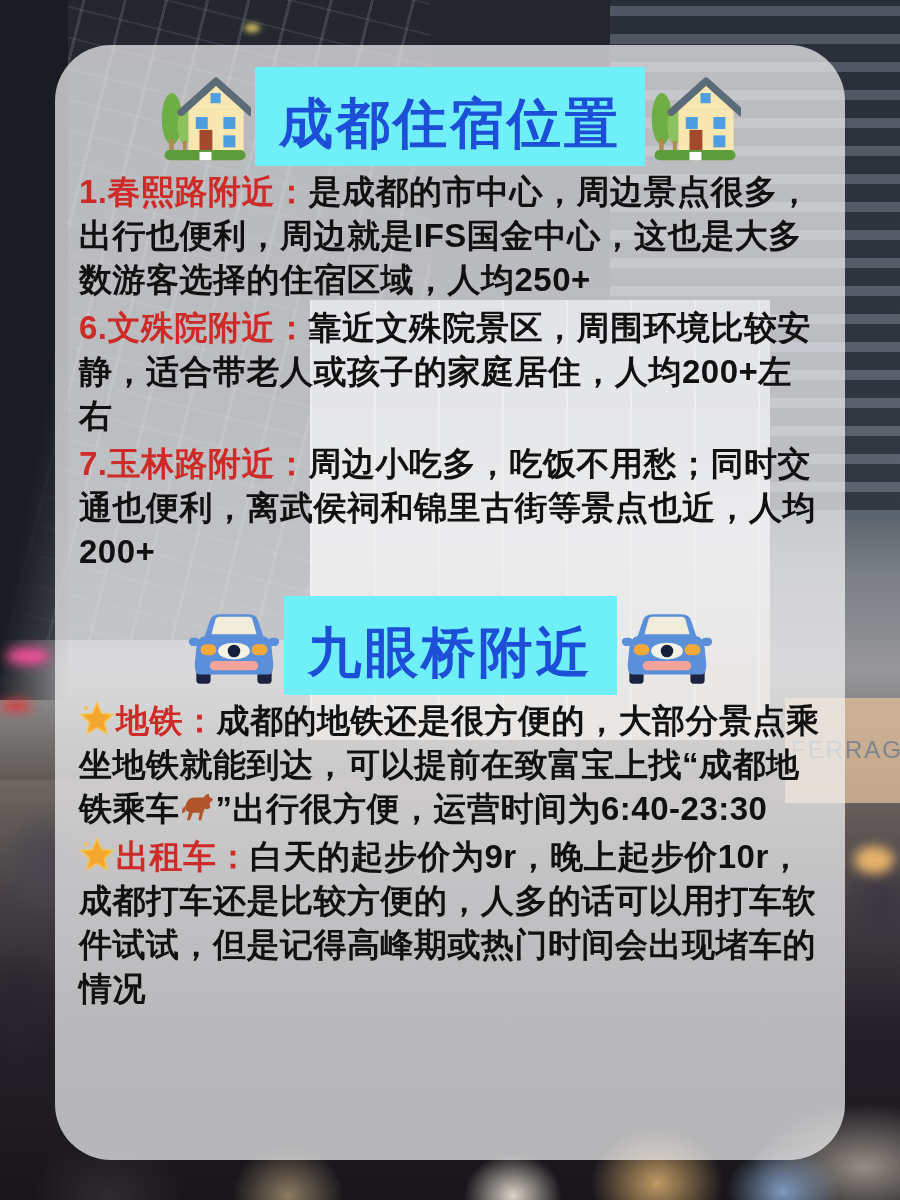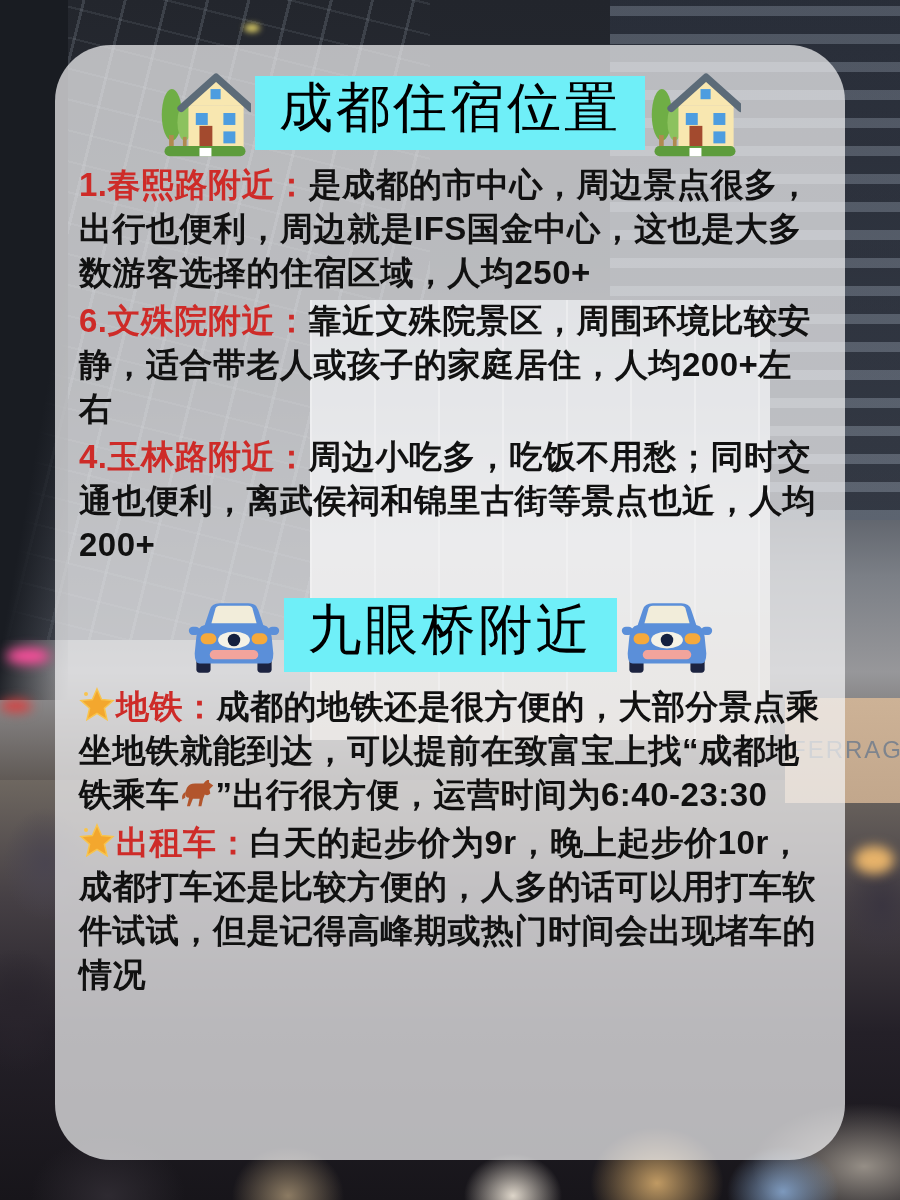--- a/index.html
+++ b/index.html
@@ -49,22 +49,22 @@
   
   .card{position:absolute;left:55px;top:45px;width:790px;height:1115px;
     border-radius:56px;background:rgba(242,242,244,0.72);
     box-sizing:border-box;padding:16px 24px 0 24px;overflow:hidden;}
   
   .title-row{display:flex;align-items:center;justify-content:center;gap:4px;}
   .title-row.housing{margin-top:6px;}
   .title-row.transport{margin-top:22px;}
   .t-icon{width:92px;height:92px;flex:0 0 auto;}
   .t-icon svg{width:100%;height:100%;display:block;}
-  .title-box{background:var(--hl,#6FEFF8);color:#000000;font-weight:400;
-    font-size:54px;line-height:1;padding:4px 24px 16px;letter-spacing:3px;white-space:nowrap;}
+  .title-box{background:var(--hl,#6FEFF8);color:#1d4ed8;font-weight:700;
+    font-size:54px;line-height:1;padding:29px 24px 16px;letter-spacing:3px;white-space:nowrap;}
   
   .para{margin:4px 0 0 0;font-size:33px;line-height:44px;font-weight:700;
     color:#111;letter-spacing:0.5px;text-align:left;}
   .para .lbl{color:var(--red,#CE2B28);font-weight:900;}
   .star-ic{display:inline-block;width:36px;height:36px;vertical-align:-5px;margin-right:1px;}
   .horse-ic{display:inline-block;width:34px;height:28px;vertical-align:-3px;margin:0 1px;}
 </style>
 </head>
 <body>
 
@@ -124,21 +124,21 @@
           <rect x="44" y="88" width="13" height="9" fill="#ffffff"></rect>
         </svg>
       </span>
     </div>
 
     <p class="para"><span class="lbl">1.春熙路附近：</span><span>是成都的市中心，周边景点很多，出行也便利，周边就是IFS国金中心，这也是大多数游客选择的住宿区域，人均250+</span></p>
 
     <p class="para"><span class="lbl">6.文殊院附近：</span><span>靠近文殊院景区，周围环境比较安静，适合带老人或孩子的家庭居住，人均200+左右</span></p>
 
 
-    <p class="para"><span class="lbl">4.玉林路附近：</span><span>周边小吃多，吃饭不用愁；同时交通也便利，离武侯祠和锦里古街等景点也近，人均200+</span></p>
+    <p class="para"><span class="lbl">7.玉林路附近：</span><span>周边小吃多，吃饭不用愁；同时交通也便利，离武侯祠和锦里古街等景点也近，人均200+</span></p>
 
     <div class="title-row transport">
       <span class="t-icon">
         <svg viewBox="0 0 110 100">
           <rect x="10" y="78" width="17" height="17" rx="4" fill="#1c2340"></rect>
           <rect x="83" y="78" width="17" height="17" rx="4" fill="#1c2340"></rect>
           <path d="M14 84 Q8 84 8 72 L10 52 Q11 40 20 38 L26 20 Q28 12 38 12 L72 12 Q82 12 84 20 L90 38 Q99 40 100 52 L102 72 Q102 84 96 84 Z" fill="#5b8fd9"></path>
           <path d="M28 36 L33 18 Q34 15 38 15 L72 15 Q76 15 77 18 L82 36 Z" fill="#f2edda"></path>
           <rect x="1" y="40" width="13" height="10" rx="5" fill="#5b8fd9"></rect>
           <rect x="96" y="40" width="13" height="10" rx="5" fill="#5b8fd9"></rect>

